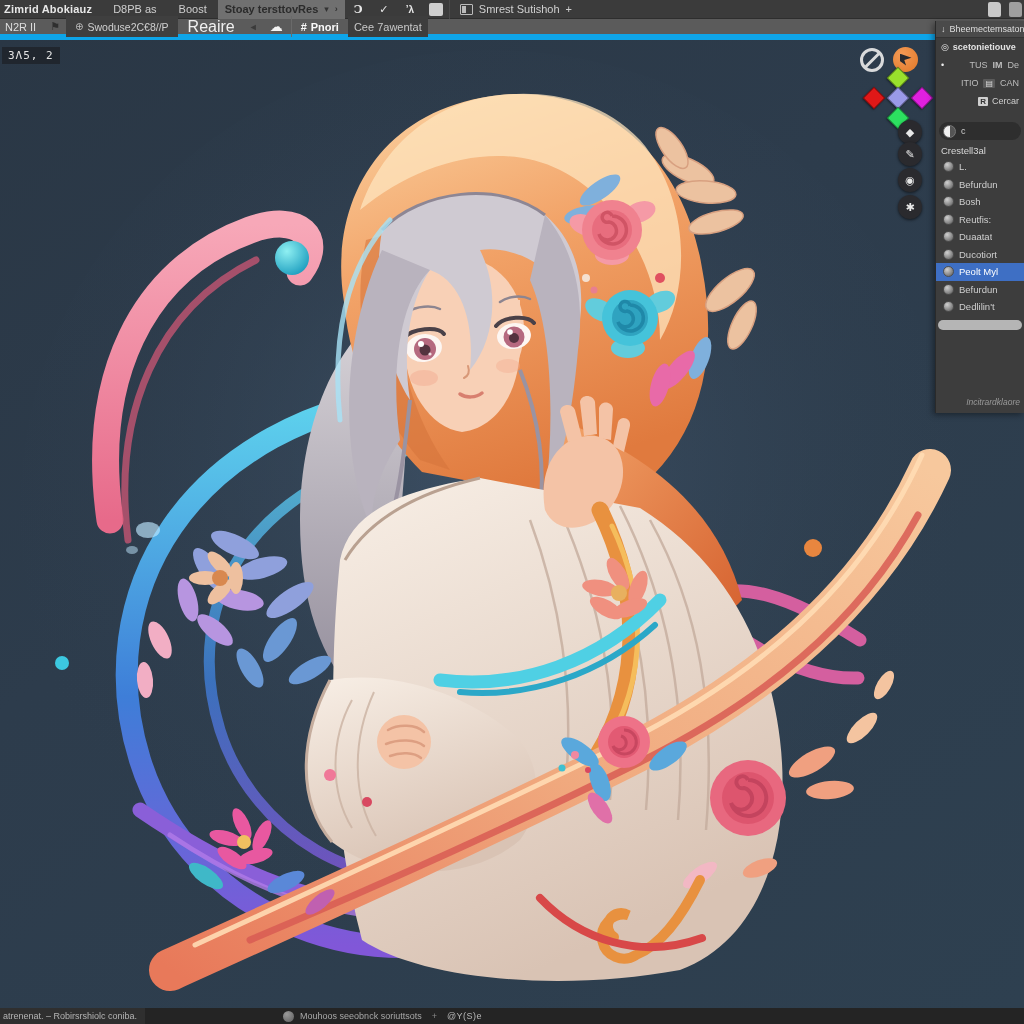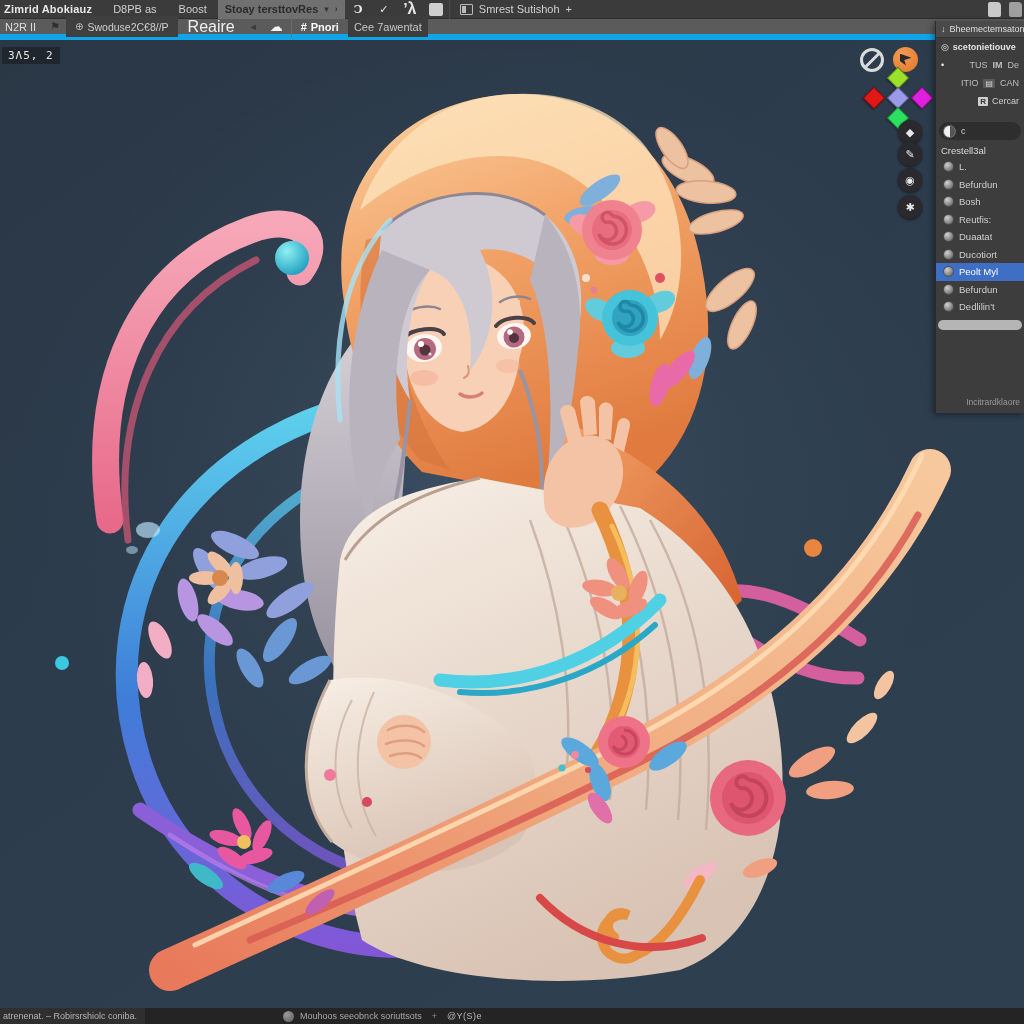--- a/index.html
+++ b/index.html
@@ -84,21 +84,21 @@
     display:flex; align-items:center; gap:5px; padding:0 4px; }
   .rp-search .half-circle { width:13px; height:13px; border-radius:50%;
     background:linear-gradient(90deg,#f0f0f0 50%,#555 50%); border:1px solid #777; }
   .rp-listheader { padding:3px 5px 2px; color:#d8d8d8; font-size:9.5px; }
   .layer-row { display:flex; align-items:center; gap:5px; height:17.5px; padding:0 4px 0 7px; }
   .layer-row.sel { background:#3e6fc4; color:#fff; }
   .sphere { width:11px; height:11px; border-radius:50%; flex:0 0 11px;
     background:radial-gradient(circle at 35% 30%,#cfcfcf,#7c7c7c 70%,#5a5a5a); border:1px solid #4e4e4e; }
   .layer-label { font-size:9.5px; white-space:nowrap; overflow:hidden; }
   .rp-thumb { margin:4px 2px; height:10px; background:#b5b5b5; border-radius:5px; }
-  .rp-footer { margin-top:auto; padding:0 4px 6px; text-align:right; 
+  .rp-footer { margin-top:auto; padding:0 4px 6px; text-align:right; font-style:italic;
     color:#9a9a9a; font-size:8.5px; }
 
   
   .statusbar { position:absolute; left:0; top:1008px; width:1024px; height:16px;
     background:#242424; display:flex; align-items:center; font-size:9px; color:#a8a8a8; }
   .sb-left { background:#2f2f2f; height:16px; display:flex; align-items:center;
     padding:0 8px 0 3px; min-width:130px; color:#b4b4b4; }
   .sb-center { margin-left:138px; display:flex; align-items:center; gap:6px; }
   .sb-ic { width:11px; height:11px; border-radius:50%;
     background:radial-gradient(circle at 35% 30%,#9a9a9a,#5c5c5c); }
@@ -114,21 +114,21 @@
     <span class="mb-title">Zimrid Abokiauz</span>
     <span class="mb-item">D8PB as</span>
     <span class="mb-item">Boost</span>
     <span class="mb-dd">
       <span>Stoay tersttovRes</span>
       <span class="dd-caret">▾</span>
       <span class="dd-caret">›</span>
     </span>
     <span class="mb-ic" style="font-family:'DejaVu Serif',serif;transform:scaleX(-1);">C</span>
     <span class="mb-ic">✓</span>
-    <span class="mb-ic" style="font-size:16px;">ʼλ</span>
+    <span class="mb-ic" style="font-size:10px;">ʼλ</span>
     <span class="mb-sq"></span>
     <span class="mb-tabseg">
       <span class="mb-winic"></span>
       <span>Smrest Sutishoh</span>
       <span>+</span>
     </span>
     <span class="mb-right">
       <span class="mb-fileic"></span>
       <span class="mb-fileic dim"></span>
     </span>

